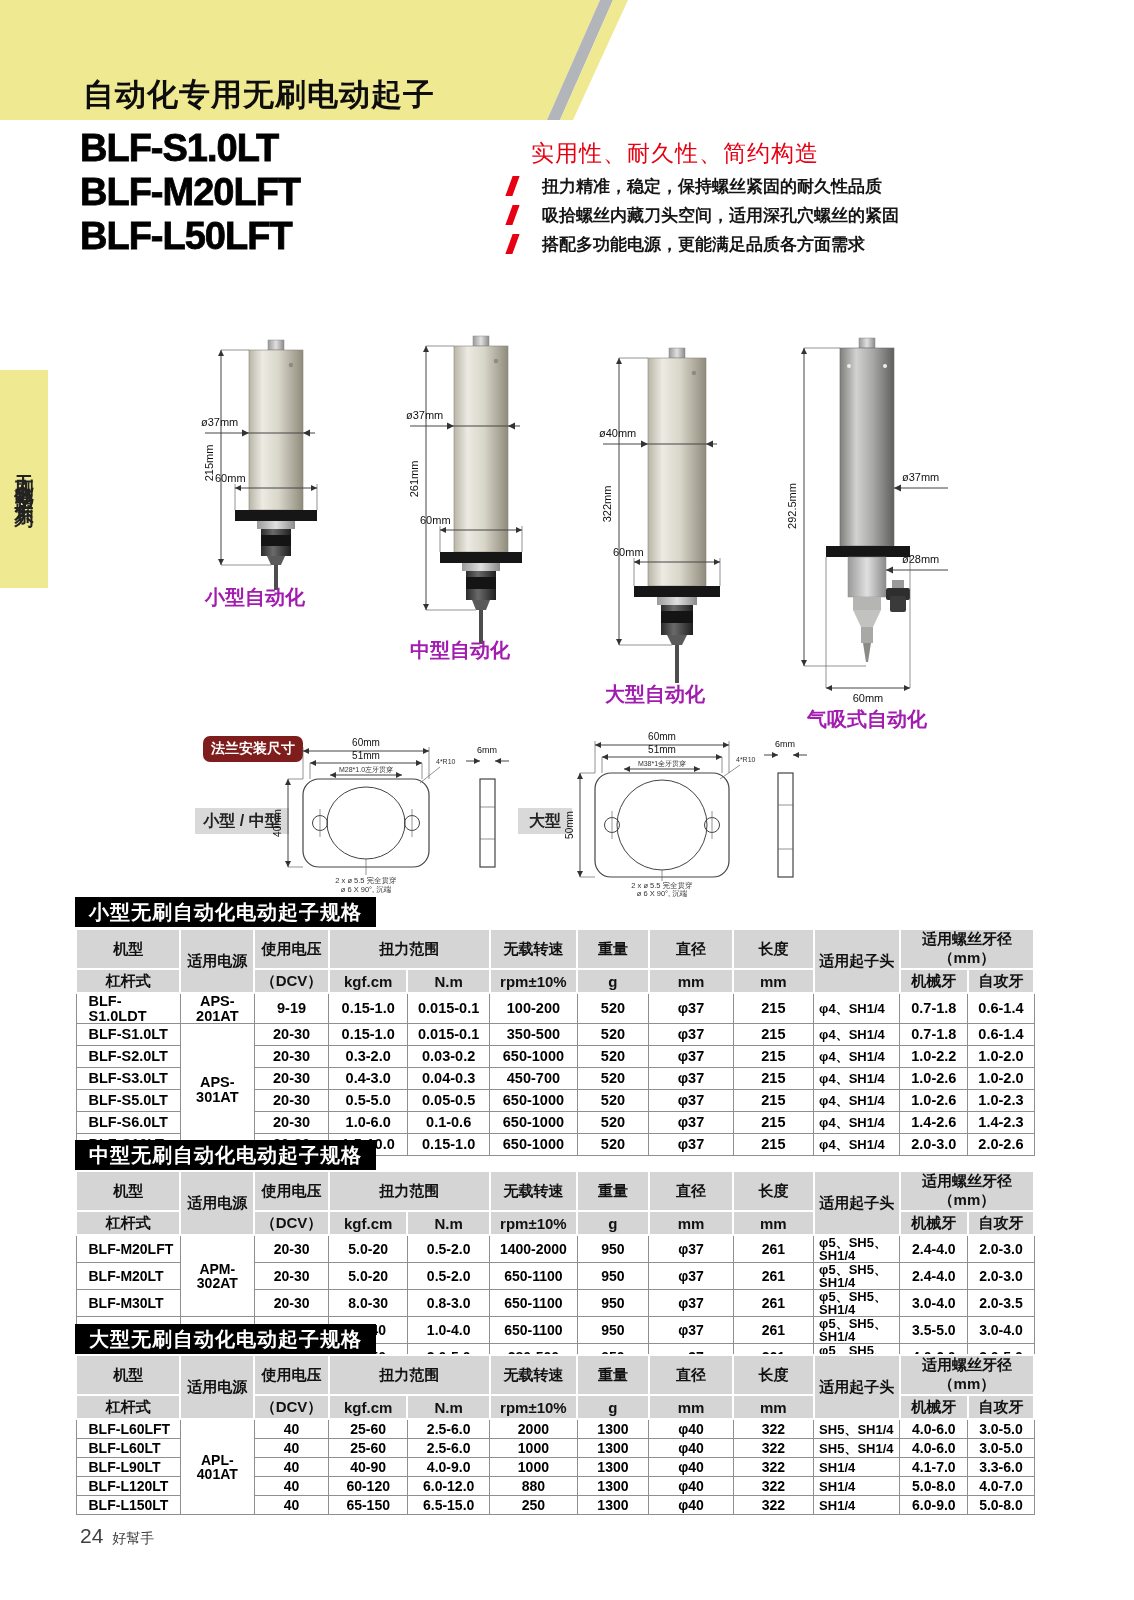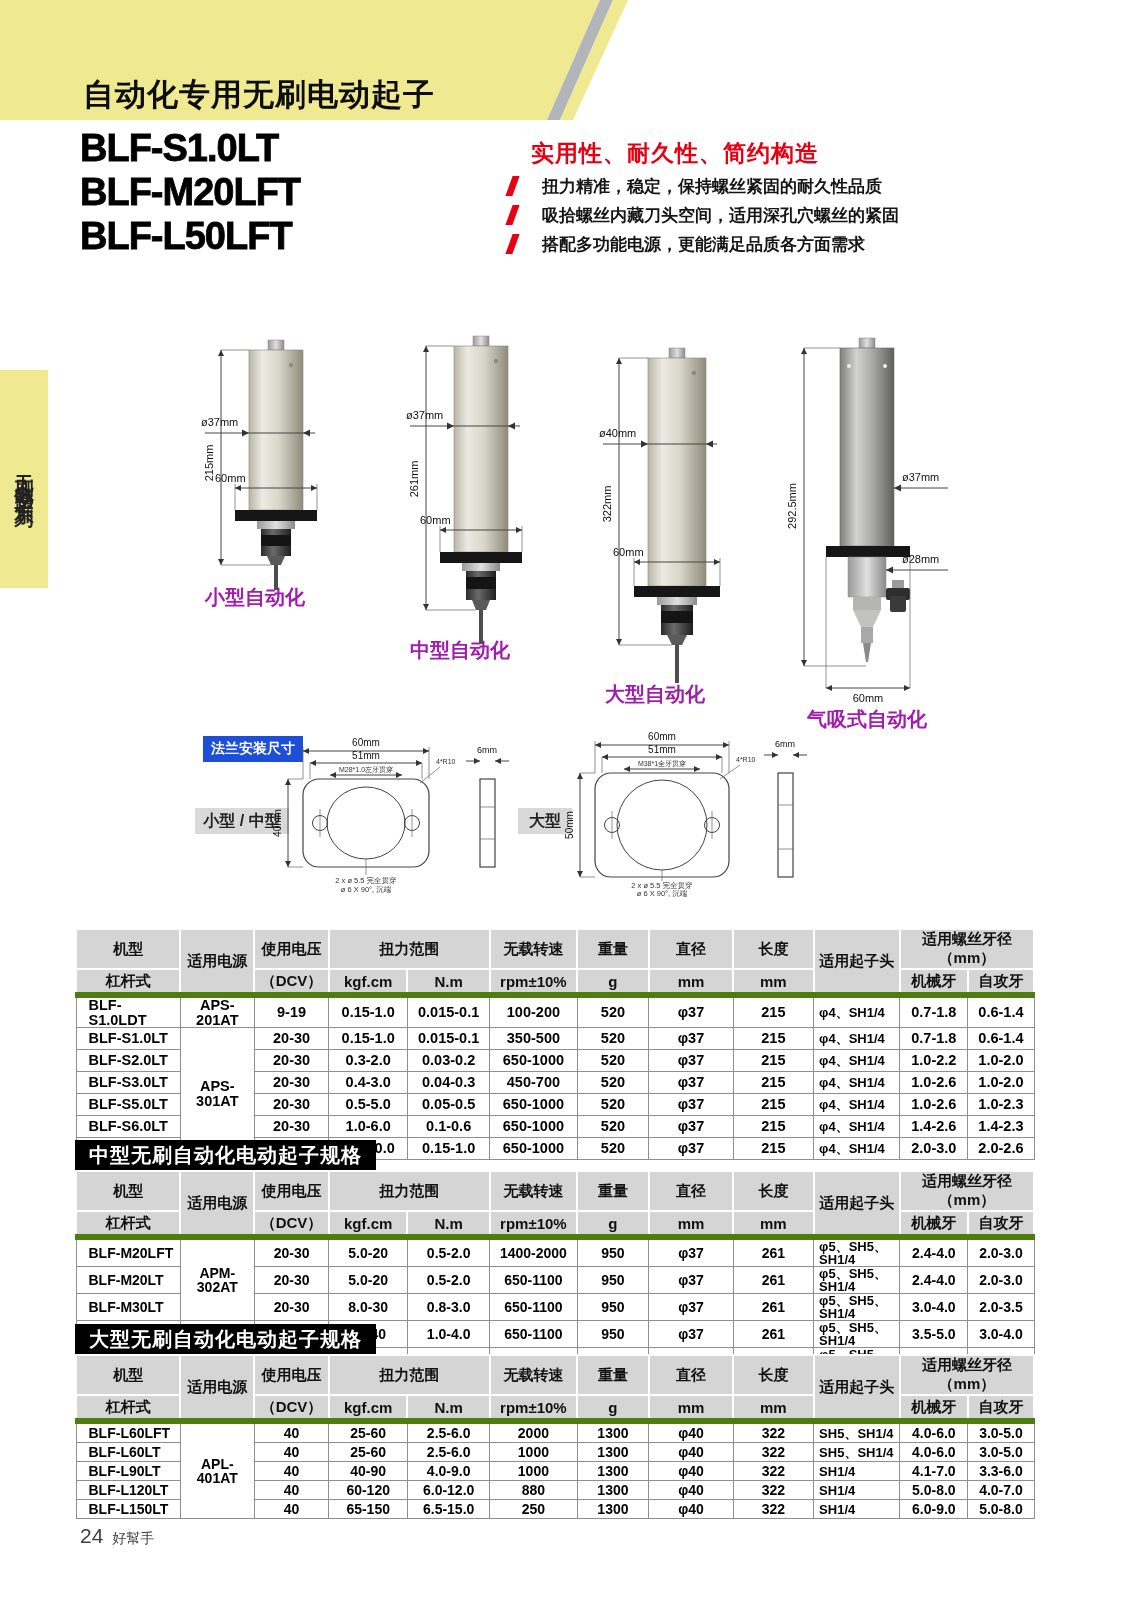--- a/index.html
+++ b/index.html
@@ -14,21 +14,21 @@
   .band .gray-stripe{position:absolute;inset:0;background:#b2b6ba;
       clip-path:polygon(600px 0,613px 0,560px 120px,547px 120px);}
   .band .yellow-sliver{position:absolute;inset:0;background:#efe992;
       clip-path:polygon(613px 0,628px 0,573px 120px,560px 120px);}
 
   .page-title{left:83px;top:74px;font-size:31px;font-weight:bold;letter-spacing:1px;color:#0d0d0d;}
   .models{left:80px;top:126px;line-height:1.16;}
   .models div{font-size:38px;font-weight:bold;letter-spacing:-1px;color:#000;
       -webkit-text-stroke:0.8px #000;}
 
-  .feat-heading{left:531px;top:138px;font-size:23px;font-weight:bold;color:#e60012;letter-spacing:1px;}
+  .feat-heading{left:531px;top:138px;font-size:23px;font-weight:normal;color:#e60012;letter-spacing:1px;}
   .features{left:509px;top:176px;}
   .feat-item{display:flex;align-items:center;gap:26px;margin-bottom:9px;height:20px;}
   .slash{width:7px;height:20px;background:#e60012;transform:skewX(-20deg);flex:0 0 auto;}
   .feat-text{font-size:17px;font-weight:bold;color:#151515;white-space:nowrap;}
 
   .series-strip{left:0;top:370px;width:48px;height:218px;background:#efe992;
       display:flex;align-items:center;justify-content:center;}
   .series-text{writing-mode:vertical-rl;text-orientation:upright;font-size:19px;font-weight:bold;
       letter-spacing:5px;color:#222;}
 
@@ -37,31 +37,31 @@
   svg .dim{stroke:#444;stroke-width:1;fill:none;}
   svg .thin{stroke:#666;stroke-width:0.7;fill:none;}
   svg .outline{stroke:#444;stroke-width:1.2;fill:#fff;}
   svg text{font-family:"Liberation Sans","DejaVu Sans",sans-serif;fill:#111;}
   svg .dimt{font-size:11px;}
   svg .dimt10{font-size:10px;}
   svg .dimt9{font-size:9px;}
   svg .tiny{font-size:7px;fill:#333;}
   svg .note{font-size:7.5px;fill:#333;}
 
-  .tag-red{background:#1d4ed8;color:#fff;font-size:14px;font-weight:bold;
-      display:flex;align-items:center;justify-content:center;}
+  .tag-red{background:#7f1d1d;color:#fff;font-size:14px;font-weight:bold;
+      display:flex;align-items:center;justify-content:center;border-radius:7px;}
   .tag-gray{background:#d9d9d9;color:#222;font-size:16px;font-weight:bold;
       display:flex;align-items:center;justify-content:center;}
 
   .tbl-title{background:#000;color:#fff;font-size:20px;font-weight:bold;
       padding:0 14px;height:30px;line-height:30px;display:inline-block;letter-spacing:1px;}
   table.spec{border-collapse:collapse;width:960px;table-layout:fixed;background:#fff;border:1px solid #6e6e6e;}
   table.spec th{background:#d5d5d5;border:2px solid #fff;outline:none;font-size:15px;
       font-weight:bold;height:22px;padding:0;color:#111;}
-  table.spec thead{border-bottom:6px solid #4d7c0f;}
+  table.spec thead{border-bottom:1px solid #4d7c0f;}
   table.spec td{border:1px solid #8f8f8f;font-size:14.5px;font-weight:bold;text-align:center;
       padding:0 2px;height:21px;line-height:1;color:#000;}
   table.spec.compact td{height:18px;font-size:14px;}
   table.spec td.model{text-align:left;padding-left:12px;}
   table.spec td.bit{text-align:left;padding-left:5px;font-size:13px;}
 
   .footer{left:80px;top:1524px;display:flex;align-items:baseline;gap:9px;color:#3f3f3f;}
   .footer .pageno{font-size:21px;}
   .footer .brand{font-size:14px;text-align:right;}
 </style>
@@ -308,20 +308,21 @@
     <line x1="218" y1="80" x2="233" y2="80" class="thin"></line>
     <line x1="218" y1="124" x2="233" y2="124" class="thin"></line>
     <line x1="204" y1="30" x2="218" y2="30" class="dim" marker-end="url(#aR)"></line>
     <line x1="233" y1="30" x2="247" y2="30" class="dim" marker-start="url(#aL)"></line>
     <text x="225" y="22" text-anchor="middle" class="dimt9">6mm</text>
     <line x1="102" y1="145" x2="102" y2="156" class="thin"></line>
     <text x="102" y="163" text-anchor="middle" class="note">2 x ø 5.5 完全贯穿</text>
     <text x="102" y="171" text-anchor="middle" class="note">ø 6 X 90°, 沉端</text>
   </svg>
 
+  <div class="abs tbl-title" style="left:75px;top:897px">小型无刷自动化电动起子规格</div>
   <table class="abs spec" style="left:75px;top:928px">
       <colgroup>
         <col style="width:10.9%">
         <col style="width:7.7%">
         <col style="width:7.8%">
         <col style="width:8.2%">
         <col style="width:8.6%">
         <col style="width:9.1%">
         <col style="width:7.5%">
         <col style="width:8.8%">

